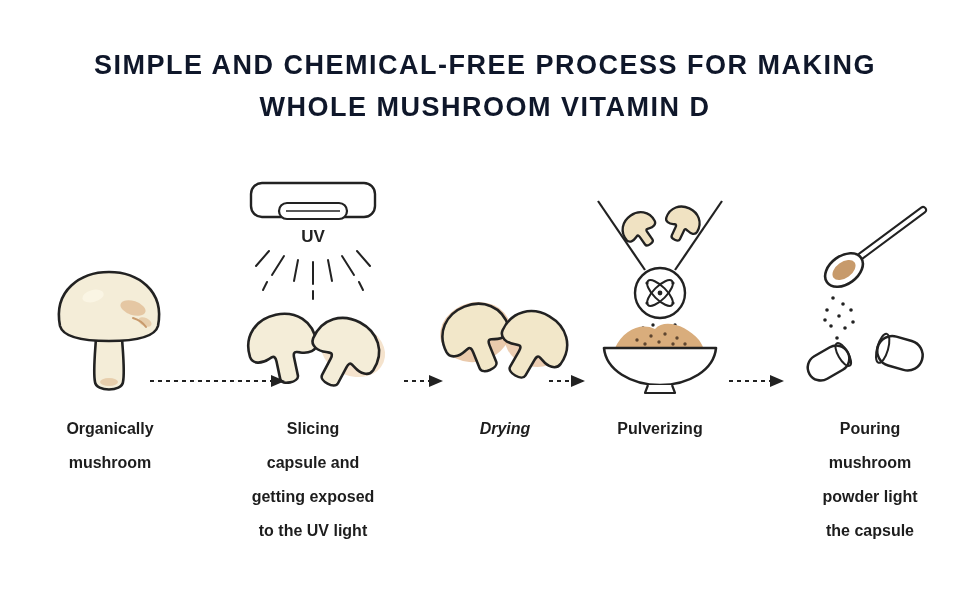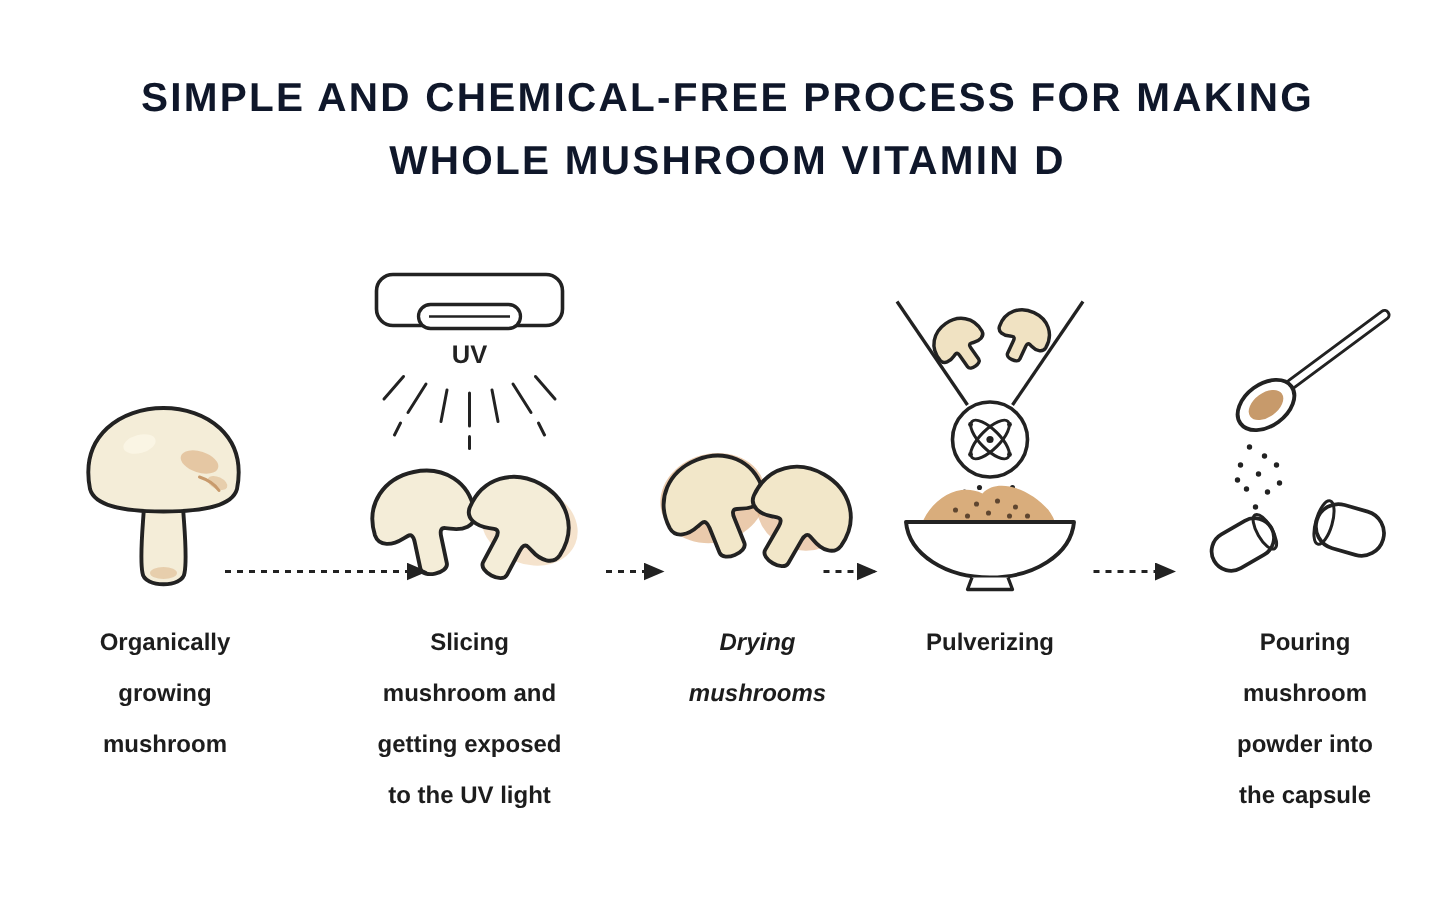--- a/index.html
+++ b/index.html
@@ -44,21 +44,20 @@
         <ellipse cx="60" cy="116" rx="9" ry="4" fill="#d8a878" opacity="0.45"></ellipse>
         <path d="M11 60 C4 24 32 6 60 6 C88 6 116 24 109 60 C106 71 88 75 60 75 C32 75 14 71 11 60 Z" fill="#f4edd8" stroke="#222" stroke-width="2.6" stroke-linejoin="round"></path>
         <ellipse cx="44" cy="30" rx="11" ry="6" fill="#faf5e4" transform="rotate(-15 44 30)"></ellipse>
         <ellipse cx="84" cy="42" rx="13" ry="7" fill="#d8a878" opacity="0.55" transform="rotate(18 84 42)"></ellipse>
         <ellipse cx="96" cy="56" rx="7" ry="4" fill="#d8a878" opacity="0.45" transform="rotate(25 96 56)"></ellipse>
         <path d="M84 52 q9 3 13 9" fill="none" stroke="#c89a6c" stroke-width="2" stroke-linecap="round"></path>
       </svg>
     </div>
     <div class="label">
       <span>Organically</span>
-      <span>growing</span>
       <span>mushroom</span>
     </div>
   </div>
 
   <div class="step step2">
     <div class="illustration">
       <svg width="182" height="222" viewBox="0 0 182 222">
         <defs>
           <path id="sl2" d="M-34 6 C-36 -16 -20 -30 0 -30 C20 -30 36 -16 34 6 C33 14 24 15 16 12 L13 11 C10 10 9 12 9 16 L9 34 C9 41 -9 41 -9 34 L-9 16 C-9 12 -10 10 -13 11 L-16 12 C-24 15 -33 14 -34 6 Z"></path>
         </defs>
@@ -78,41 +77,40 @@
           <line x1="91" y1="113" x2="91" y2="121"></line>
           <line x1="137" y1="104" x2="141" y2="112"></line>
         </g>
         <ellipse cx="131" cy="172" rx="33" ry="26" fill="#ecc79b" opacity="0.5" transform="rotate(22 131 172)"></ellipse>
         <use href="#sl2" transform="translate(60 166) rotate(-12)" fill="#f4edd8" stroke="#222" stroke-width="2.6" stroke-linejoin="round"></use>
         <use href="#sl2" transform="translate(124 171) rotate(28)" fill="#f4edd8" stroke="#222" stroke-width="2.6" stroke-linejoin="round"></use>
       </svg>
     </div>
     <div class="label">
       <span>Slicing</span>
-      <span>mushroom and</span>
+      <span>capsule and</span>
       <span>getting exposed</span>
       <span>to the UV light</span>
     </div>
   </div>
 
   <div class="step step3">
     <div class="illustration">
       <svg width="152" height="122" viewBox="0 0 152 122">
         <defs>
           <path id="sl3" d="M-34 6 C-36 -16 -20 -30 0 -30 C20 -30 36 -16 34 6 C33 14 24 15 16 12 L13 11 C10 10 9 12 9 16 L9 34 C9 41 -9 41 -9 34 L-9 16 C-9 12 -10 10 -13 11 L-16 12 C-24 15 -33 14 -34 6 Z"></path>
         </defs>
         <ellipse cx="46" cy="54" rx="36" ry="30" fill="#dfae80" opacity="0.65" transform="rotate(-15 46 54)"></ellipse>
         <ellipse cx="106" cy="62" rx="31" ry="27" fill="#dfae80" opacity="0.6" transform="rotate(20 106 62)"></ellipse>
         <use href="#sl3" transform="translate(46 56) rotate(-22)" fill="#f2e7c9" stroke="#222" stroke-width="2.6" stroke-linejoin="round"></use>
         <use href="#sl3" transform="translate(106 64) rotate(30)" fill="#f2e7c9" stroke="#222" stroke-width="2.6" stroke-linejoin="round"></use>
       </svg>
     </div>
     <div class="label">
       <span>Drying</span>
-      <span>mushrooms</span>
     </div>
   </div>
 
   <div class="step step4">
     <div class="illustration">
       <svg width="142" height="202" viewBox="0 0 142 202">
         <defs>
           <path id="sl4" d="M-34 6 C-36 -16 -20 -30 0 -30 C20 -30 36 -16 34 6 C33 14 24 15 16 12 L13 11 C10 10 9 12 9 16 L9 34 C9 41 -9 41 -9 34 L-9 16 C-9 12 -10 10 -13 11 L-16 12 C-24 15 -33 14 -34 6 Z"></path>
         </defs>
         <line x1="9" y1="3" x2="56" y2="72" stroke="#222" stroke-width="2.2"></line>
@@ -183,21 +181,21 @@
         </g>
         <g transform="translate(100 155) rotate(16)">
           <rect x="-22" y="-15" width="46" height="30" rx="15" fill="#fff" stroke="#222" stroke-width="2.5"></rect>
           <ellipse cx="-17" cy="0" rx="5.5" ry="15" fill="none" stroke="#222" stroke-width="2"></ellipse>
         </g>
       </svg>
     </div>
     <div class="label">
       <span>Pouring</span>
       <span>mushroom</span>
-      <span>powder into</span>
+      <span>powder light</span>
       <span>the capsule</span>
     </div>
   </div>
 
   <svg class="arrows" width="970" height="600" viewBox="0 0 970 600">
     <defs>
       <marker id="ah" markerWidth="9" markerHeight="8" refX="6" refY="3" orient="auto">
         <path d="M0,0 L7,3 L0,6 Z" fill="#222"></path>
       </marker>
     </defs>

